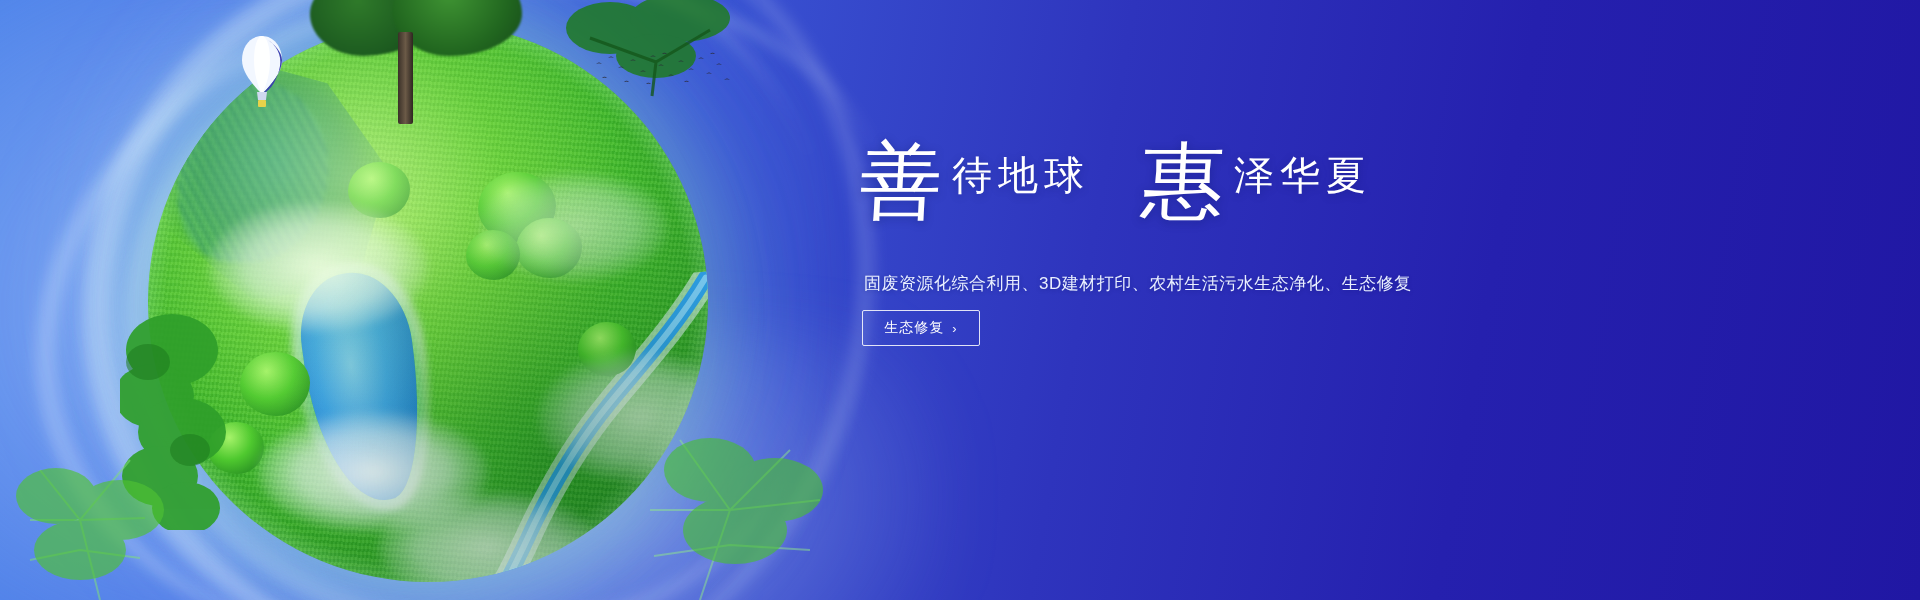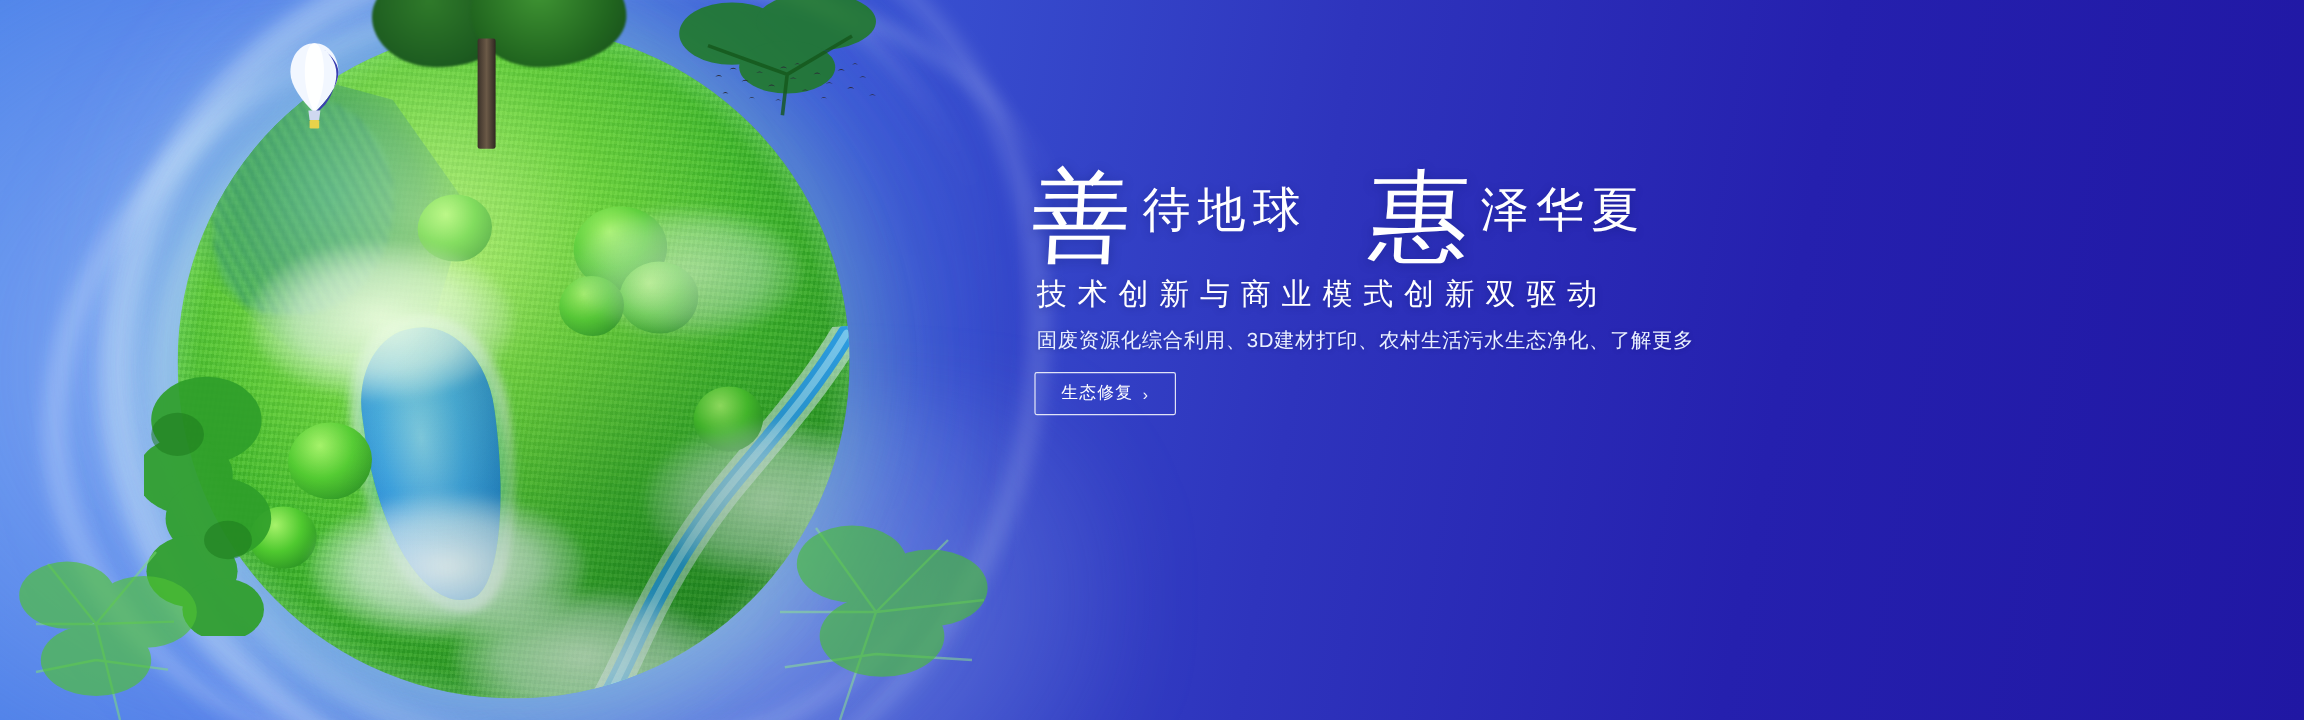--- a/index.html
+++ b/index.html
@@ -282,23 +282,22 @@
   <div id="content">
 
     <div id="headline">
       <span class="hl-group">
         <span class="hl-big">善</span><span class="hl-rest">待地球</span>
       </span><span class="hl-gap"></span><span class="hl-group">
         <span class="hl-big">惠</span><span class="hl-rest">泽华夏</span>
       </span>
     </div>
 
-    <div id="subtitle">技术创新与商业模式创新双驱动</div>
-
-    <div id="desc">固废资源化综合利用、3D建材打印、农村生活污水生态净化、了解更多</div>
+
+    <div id="desc">固废资源化综合利用、3D建材打印、农村生活污水生态净化、生态修复</div>
 
     <button id="more-btn">
       <span>生态修复</span>
       <span class="chev">›</span>
     </button>
 
   </div>
 </div>
 
 </body></html>

